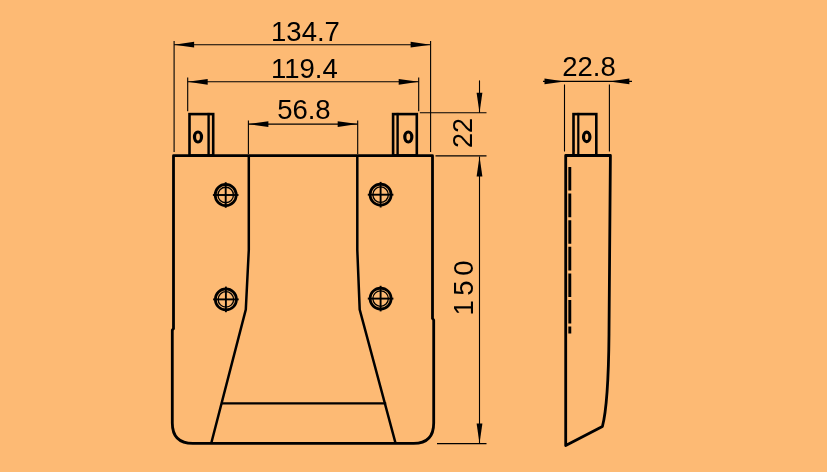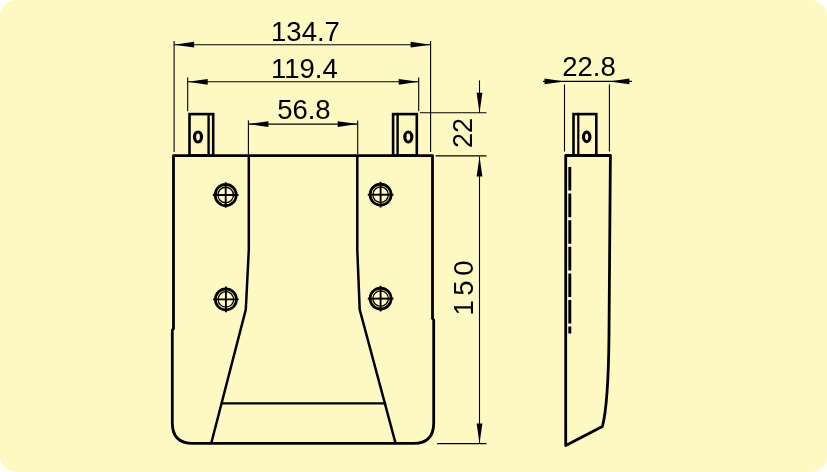--- a/index.html
+++ b/index.html
@@ -1,16 +1,16 @@
 <!DOCTYPE html>
 <html><head>
 <meta charset="utf-8">
 <style>
   html,body{margin:0;padding:0;background:#ffffff;}
-  .wrap{width:827px;height:472px;position:relative;background:#fef9c3;overflow:hidden;border-radius:16px;}
+  .wrap{width:827px;height:472px;position:relative;background:#fdba74;overflow:hidden;}
   svg{position:absolute;left:0;top:0;}
   text{font-family:"Liberation Sans",sans-serif;fill:#000;}
 </style>
 </head>
 <body>
 <div class="wrap">
 <svg width="827" height="472" viewBox="0 0 827 472">
 
   <path d="M173.5,155.7 H432.5 V318.5 l1.2,1.5 V423 Q433.7,443.4 413.7,443.4 H192.8 Q172.3,443.4 172.3,423 V330.2 l1.2,-1.5 Z" fill="none" stroke="#000" stroke-width="2.8" stroke-linejoin="round"></path>
 

